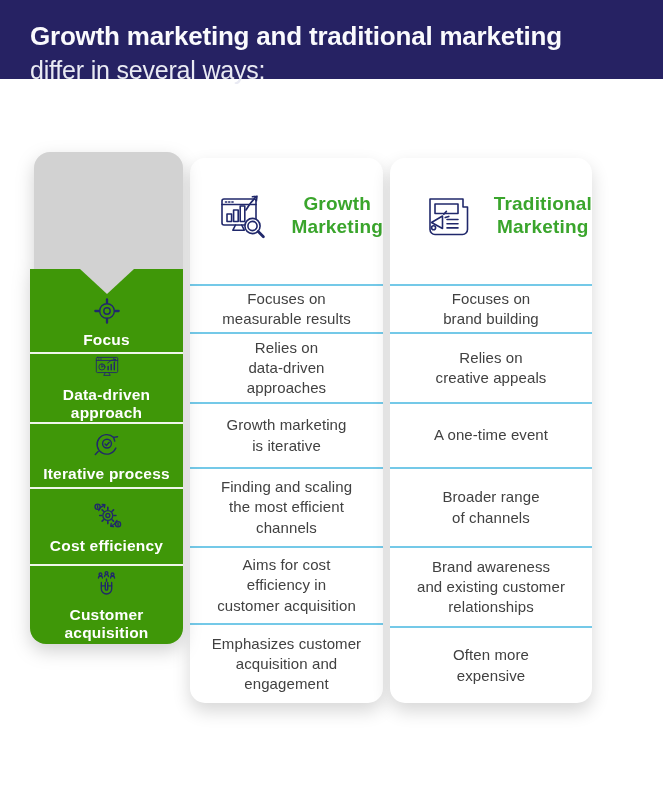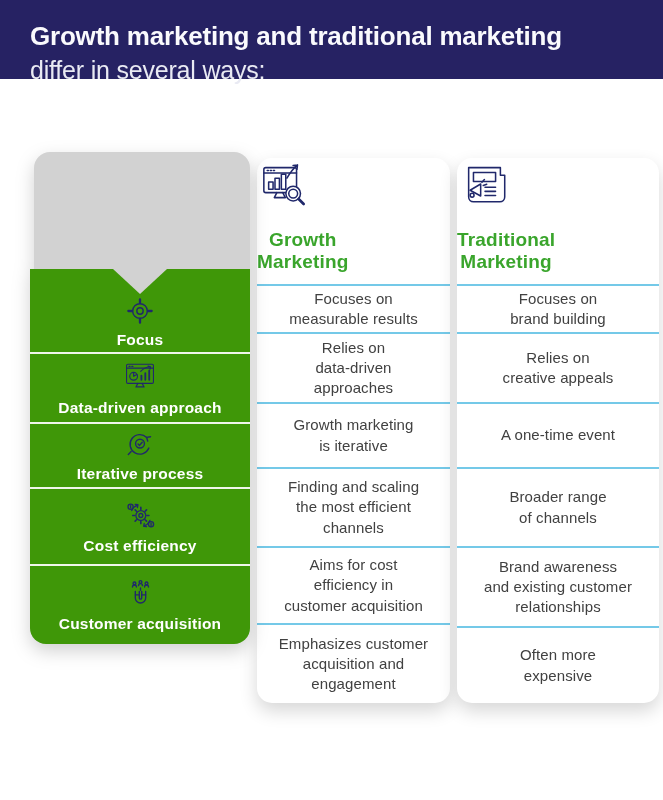--- a/index.html
+++ b/index.html
@@ -14,38 +14,38 @@
   
   .hdr{position:absolute;top:0;left:0;width:663px;height:79px;background:var(--navy);
     padding:21px 30px 0 30px;}
   .hdr .t1{font-size:26px;font-weight:700;color:#fafafd;letter-spacing:-.2px;line-height:1.22;}
   .hdr .t2{font-size:25px;font-weight:400;color:#e9eaf3;letter-spacing:-.2px;line-height:1.25;margin-top:2px;}
 
   
   .board{position:absolute;top:152px;left:30px;display:flex;gap:7px;align-items:flex-start;}
 
   
-  .col-left{width:220px;filter:drop-shadow(0 7px 9px rgba(0,0,0,.18));}
+  .col-left{width:153px;filter:drop-shadow(0 7px 9px rgba(0,0,0,.18));}
   .gray-cap{height:117px;margin-left:4px;background:var(--gray-cap);border-radius:16px 16px 0 0;}
   .green-body{background:var(--green-col);border-radius:0 0 16px 16px;overflow:hidden;}
   .lrow{display:flex;flex-direction:column;align-items:center;justify-content:center;gap:5px;
     border-top:2px solid rgba(255,255,255,.92);position:relative;}
   .lrow.first{border-top:none;padding-top:24px;}
   .notch{position:absolute;top:0;left:50%;transform:translateX(-50%);width:0;height:0;
     border-left:27px solid transparent;border-right:27px solid transparent;
     border-top:25px solid var(--gray-cap);}
   .lr1{height:83px;} .lr2{height:70px;} .lr3{height:65px;}
   .lr4{height:79px;} .lr5{height:77px;} .lr6{height:80px;}
   .llabel{color:#fff;font-weight:700;font-size:15.5px;letter-spacing:.2px;text-align:center;}
 
   
   .card{margin-top:6px;background:#fff;border-radius:15px;
     box-shadow:0 8px 18px rgba(0,0,0,.16);overflow:hidden;}
   .card.growth{width:193px;} .card.trad{width:202px;}
-  .chead{height:126px;display:flex;flex-direction:column;align-items:flex-start;
+  .chead{height:126px;display:flex;flex-direction:row;align-items:center;
     justify-content:flex-end;padding-bottom:11px;gap:19px;}
   .chead .clabel{color:var(--green-text);font-weight:700;font-size:19px;line-height:1.16;
     text-align:center;white-space:pre-line;letter-spacing:.2px;}
   .cell{border-top:2px solid var(--divider);display:flex;align-items:center;justify-content:center;
     text-align:center;font-size:15px;color:var(--cell-text);line-height:1.34;
     white-space:pre-line;letter-spacing:.1px;padding:2px 6px;}
   .cr1{height:48px;} .cr2{height:70px;} .cr3{height:65px;}
   .cr4{height:79px;} .cr5{height:77px;} .cr6{height:80px;}
 
   svg{display:block;}

